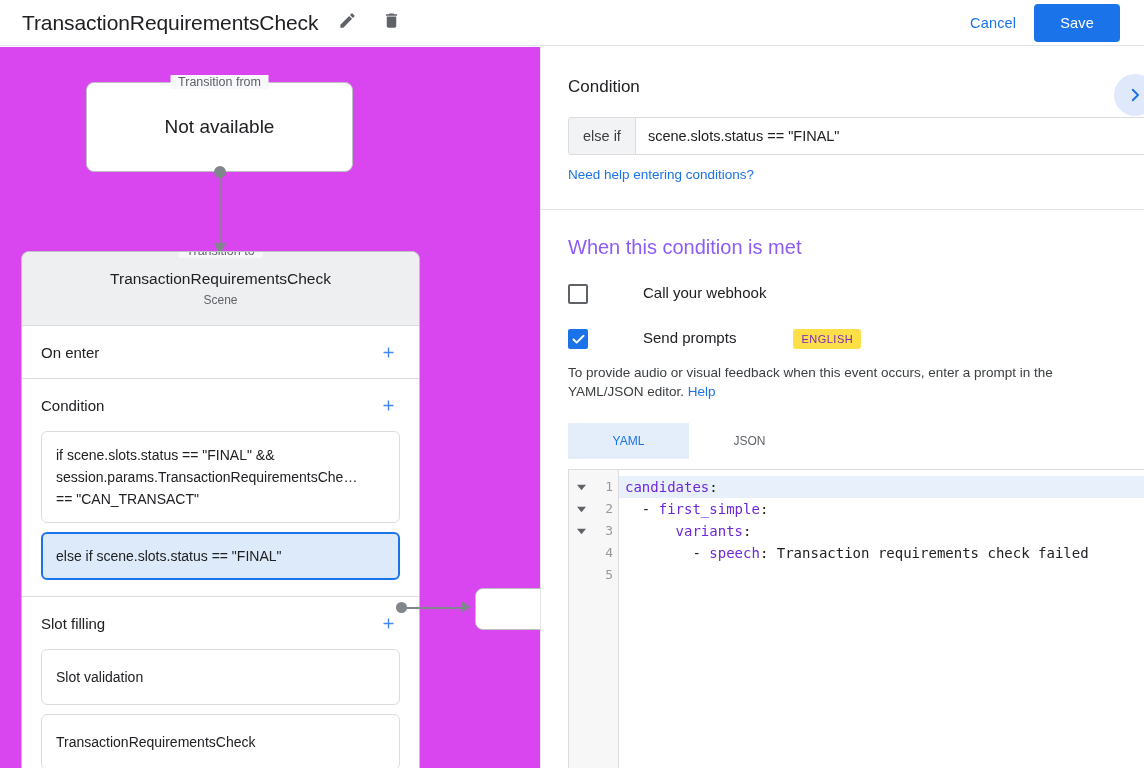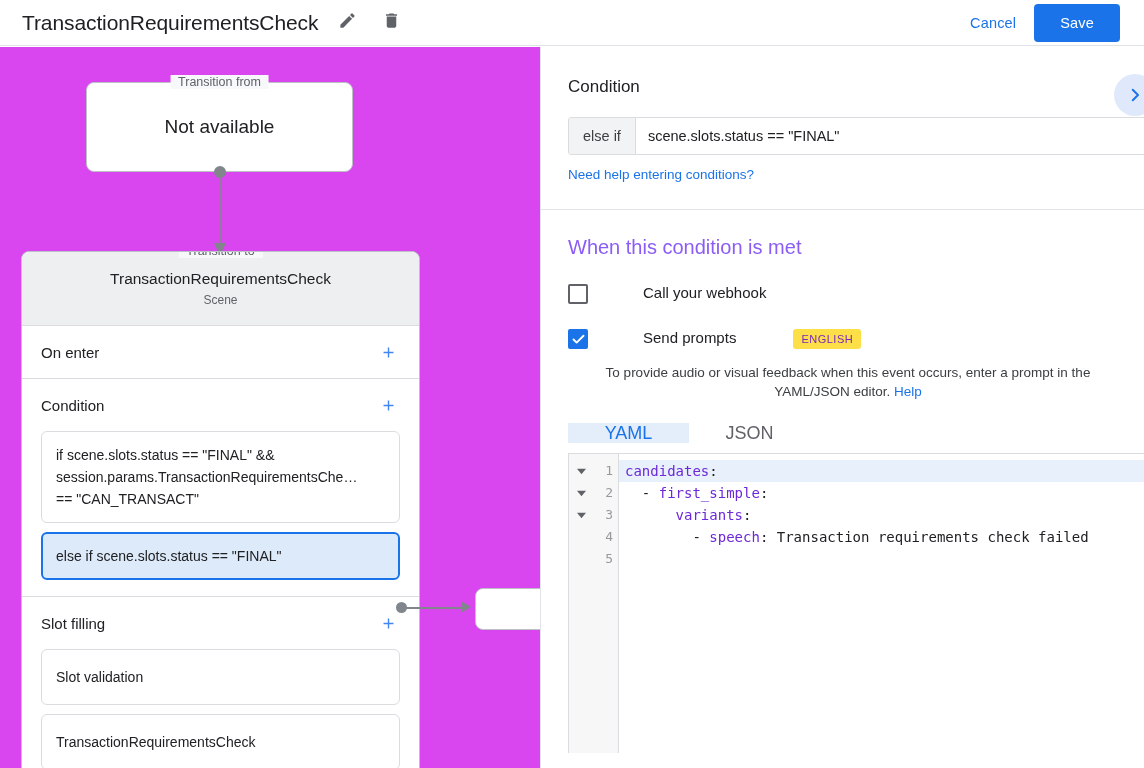--- a/index.html
+++ b/index.html
@@ -269,33 +269,32 @@
     letter-spacing: .5px;
     padding: 4px 8px;
     border-radius: 3px;
   }
   #prompt-help-text {
     margin-top: 14px;
     font-size: 13.5px;
     line-height: 19px;
     color: #3c4043;
     width: 560px;
-    text-align: center;
   }
   #prompt-help-link { color: #1a73e8; cursor: pointer; }
 
   
   #editor-tabs {
     display: flex;
     margin-top: 22px;
   }
   .editor-tab {
-    width: 121px; height: 20px;
-    display: flex; align-items: center; justify-content: center;
-    font-size: 18px;
+    width: 121px; height: 36px;
+    display: flex; align-items: center; justify-content: center;
+    font-size: 12px;
     color: #5f6368;
     cursor: pointer;
     text-align: center;
   }
   .editor-tab.active {
     background: #e4eeFB;
     color: #1a73e8;
   }
 
   

